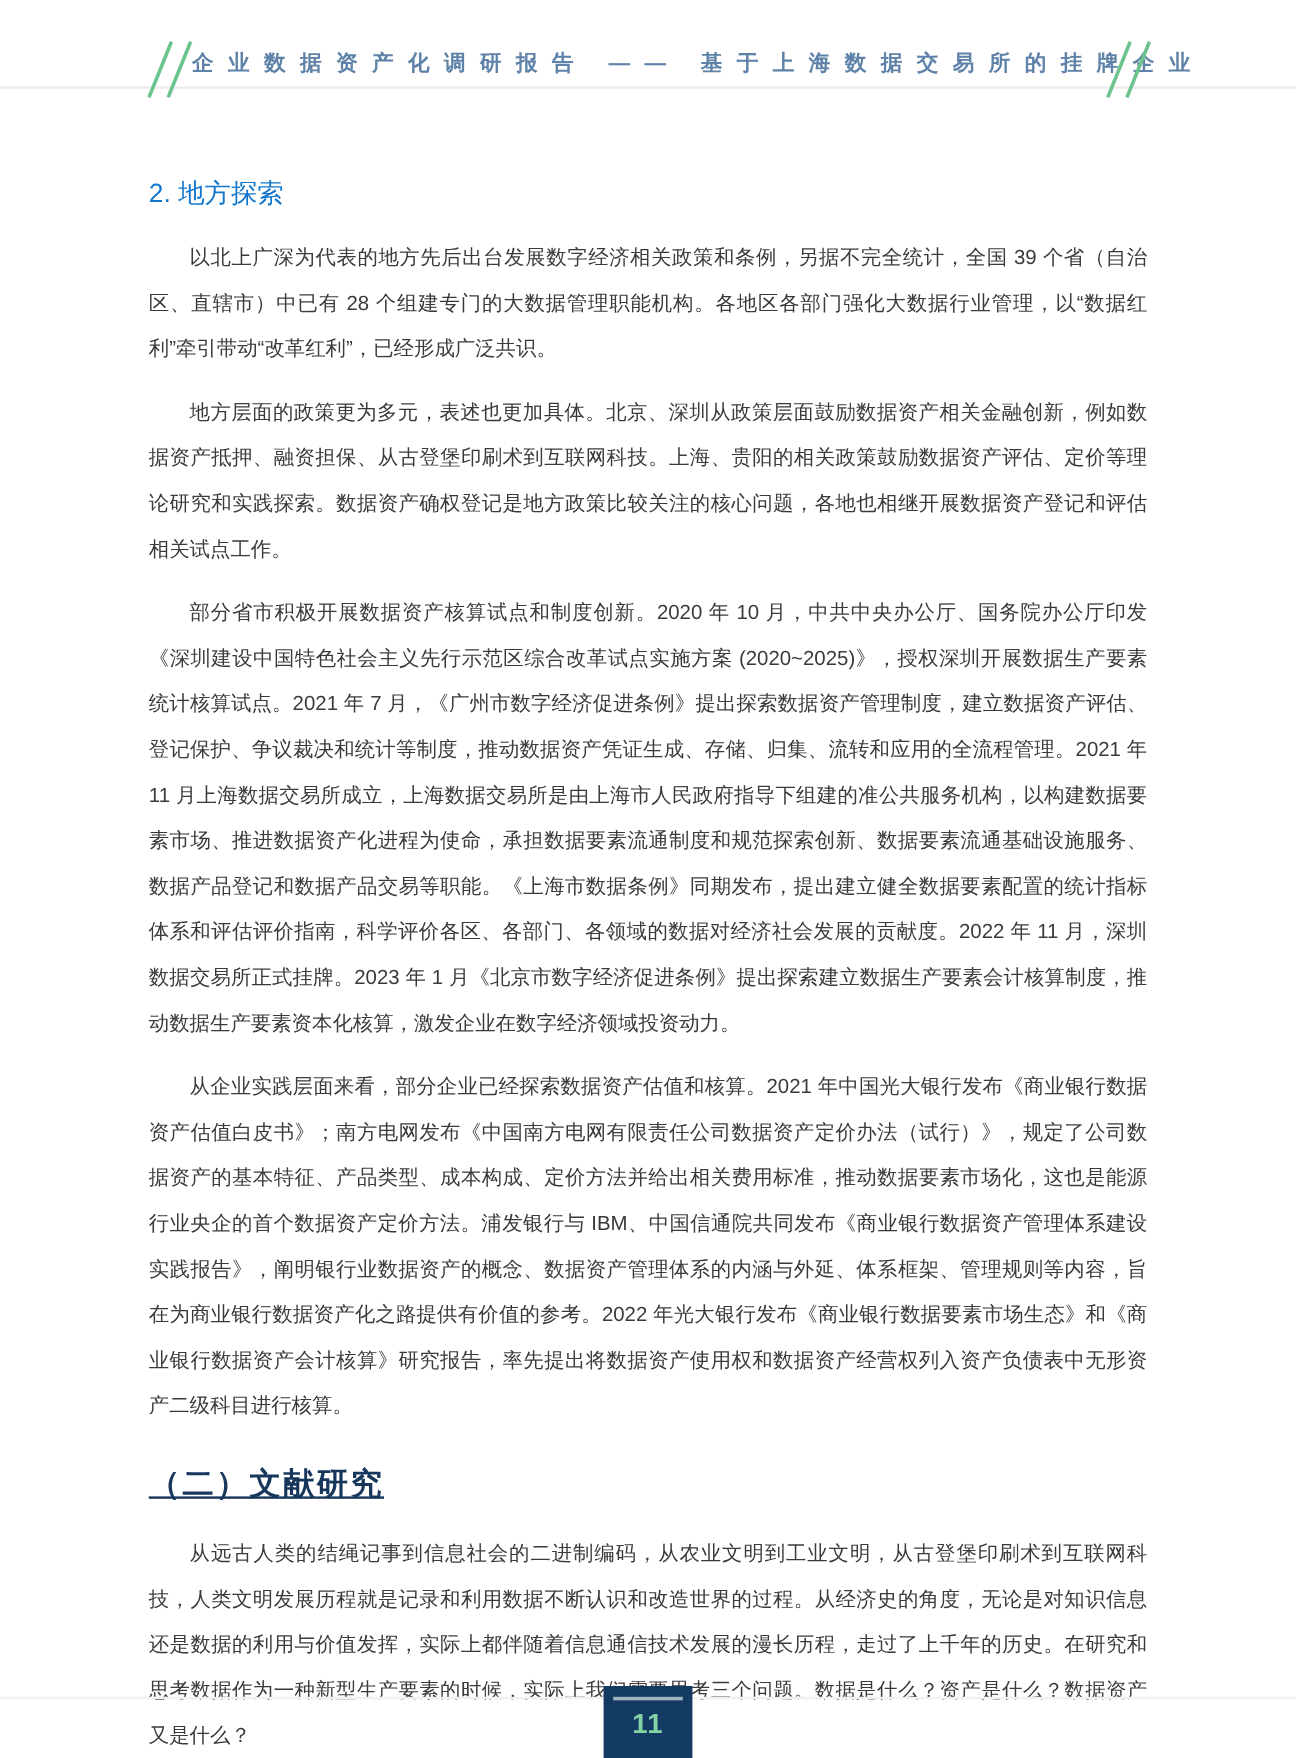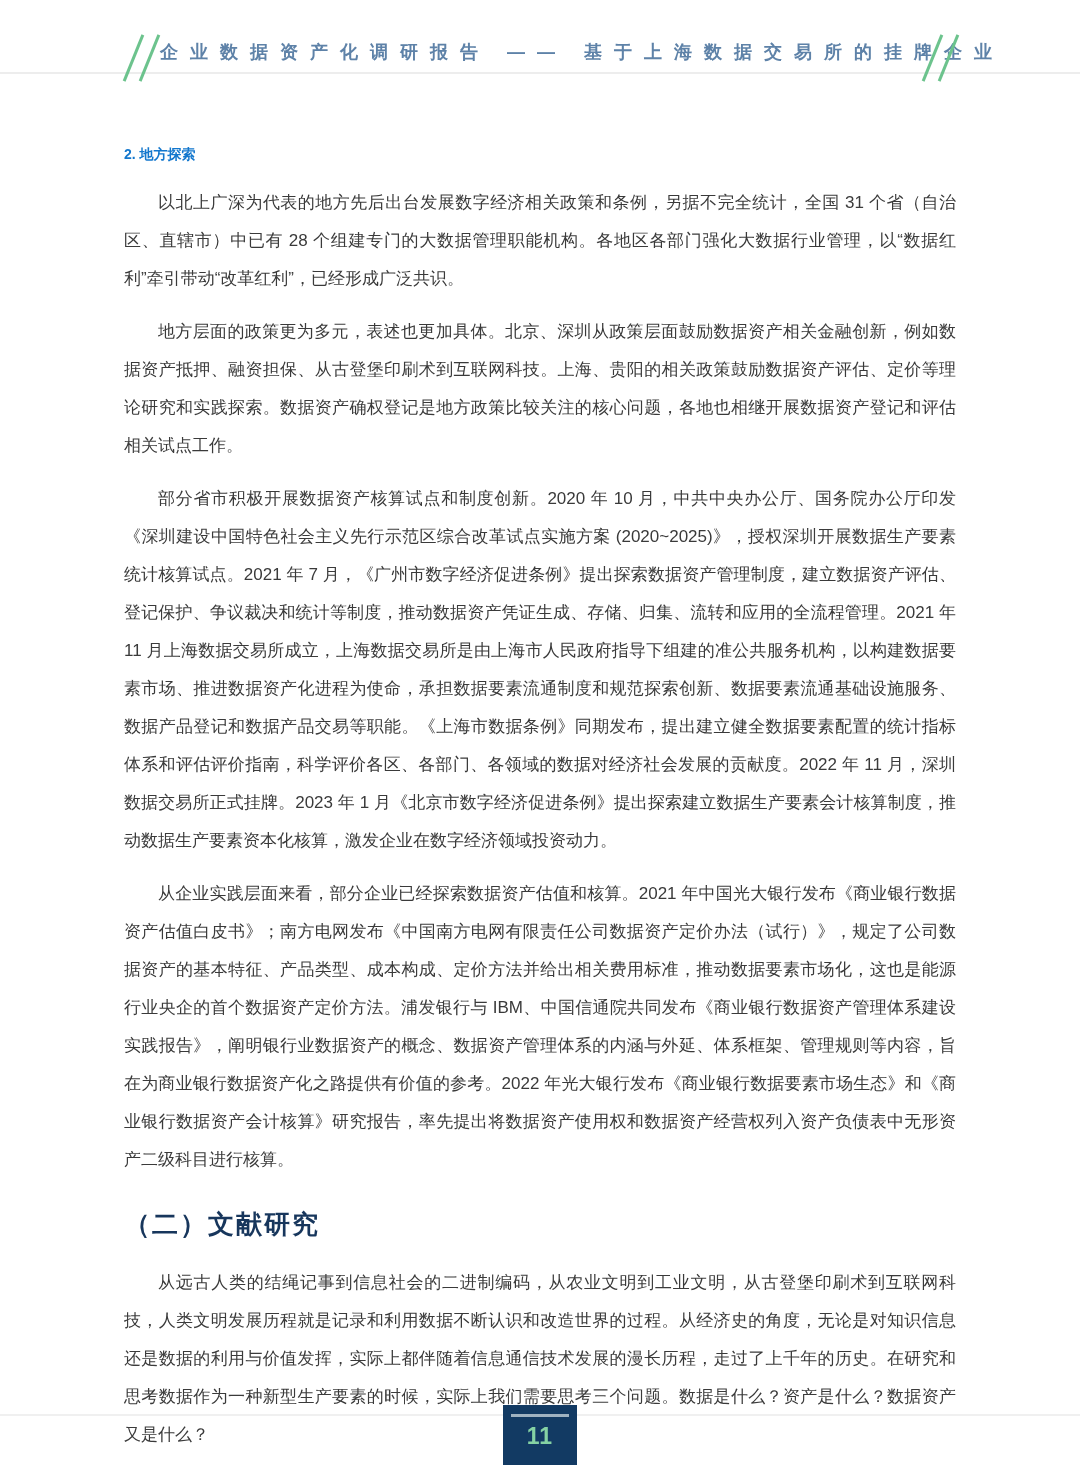--- a/index.html
+++ b/index.html
@@ -59,38 +59,39 @@
   
   .content {
     position: absolute;
     top: 0;
     left: 124px;
     width: 832px;
     padding-top: 146px;
   }
   .h-blue {
     margin: 0 0 20px 0;
-    font-size: 14px;
-    font-weight: bold;
+    font-size: 22px;
+    font-weight: normal;
     color: #1377cd;
   }
   .body-text {
     margin: 0 0 15px 0;
     font-size: 17px;
     line-height: 38px;
     color: #3a3a3a;
     text-align: justify;
     text-indent: 2em;
   }
   .h-navy {
     margin: 28px 0 22px 0;
     font-size: 26px;
     font-weight: bold;
     color: #17365c;
     letter-spacing: 2px;
+    text-decoration: underline;
   }
 
   
   .footer-rule {
     position: absolute;
     top: 1414px;
     left: 0;
     width: 1080px;
     height: 2px;
     background: #f0f0f0;
@@ -130,21 +131,21 @@
   </div>
   <div class="header-title">企业数据资产化调研报告 —— 基于上海数据交易所的挂牌企业</div>
   <div class="slash-group right">
     <div class="slash s1"></div>
     <div class="slash s2"></div>
   </div>
 
   <main class="content">
     <h3 class="h-blue">2. 地方探索</h3>
 
-    <p class="body-text">以北上广深为代表的地方先后出台发展数字经济相关政策和条例，另据不完全统计，全国 31 个省（自治区、直辖市）中已有 28 个组建专门的大数据管理职能机构。各地区各部门强化大数据行业管理，以“数据红利”牵引带动“改革红利”，已经形成广泛共识。</p>
+    <p class="body-text">以北上广深为代表的地方先后出台发展数字经济相关政策和条例，另据不完全统计，全国 39 个省（自治区、直辖市）中已有 28 个组建专门的大数据管理职能机构。各地区各部门强化大数据行业管理，以“数据红利”牵引带动“改革红利”，已经形成广泛共识。</p>
 
     <p class="body-text">地方层面的政策更为多元，表述也更加具体。北京、深圳从政策层面鼓励数据资产相关金融创新，例如数据资产抵押、融资担保、从古登堡印刷术到互联网科技。上海、贵阳的相关政策鼓励数据资产评估、定价等理论研究和实践探索。数据资产确权登记是地方政策比较关注的核心问题，各地也相继开展数据资产登记和评估相关试点工作。</p>
 
     <p class="body-text">部分省市积极开展数据资产核算试点和制度创新。2020 年 10 月，中共中央办公厅、国务院办公厅印发《深圳建设中国特色社会主义先行示范区综合改革试点实施方案 (2020~2025)》，授权深圳开展数据生产要素统计核算试点。2021 年 7 月，《广州市数字经济促进条例》提出探索数据资产管理制度，建立数据资产评估、登记保护、争议裁决和统计等制度，推动数据资产凭证生成、存储、归集、流转和应用的全流程管理。2021 年 11 月上海数据交易所成立，上海数据交易所是由上海市人民政府指导下组建的准公共服务机构，以构建数据要素市场、推进数据资产化进程为使命，承担数据要素流通制度和规范探索创新、数据要素流通基础设施服务、数据产品登记和数据产品交易等职能。《上海市数据条例》同期发布，提出建立健全数据要素配置的统计指标体系和评估评价指南，科学评价各区、各部门、各领域的数据对经济社会发展的贡献度。2022 年 11 月，深圳数据交易所正式挂牌。2023 年 1 月《北京市数字经济促进条例》提出探索建立数据生产要素会计核算制度，推动数据生产要素资本化核算，激发企业在数字经济领域投资动力。</p>
 
     <p class="body-text">从企业实践层面来看，部分企业已经探索数据资产估值和核算。2021 年中国光大银行发布《商业银行数据资产估值白皮书》；南方电网发布《中国南方电网有限责任公司数据资产定价办法（试行）》，规定了公司数据资产的基本特征、产品类型、成本构成、定价方法并给出相关费用标准，推动数据要素市场化，这也是能源行业央企的首个数据资产定价方法。浦发银行与 IBM、中国信通院共同发布《商业银行数据资产管理体系建设实践报告》，阐明银行业数据资产的概念、数据资产管理体系的内涵与外延、体系框架、管理规则等内容，旨在为商业银行数据资产化之路提供有价值的参考。2022 年光大银行发布《商业银行数据要素市场生态》和《商业银行数据资产会计核算》研究报告，率先提出将数据资产使用权和数据资产经营权列入资产负债表中无形资产二级科目进行核算。</p>
 
     <h2 class="h-navy">（二）文献研究</h2>
 
     <p class="body-text">从远古人类的结绳记事到信息社会的二进制编码，从农业文明到工业文明，从古登堡印刷术到互联网科技，人类文明发展历程就是记录和利用数据不断认识和改造世界的过程。从经济史的角度，无论是对知识信息还是数据的利用与价值发挥，实际上都伴随着信息通信技术发展的漫长历程，走过了上千年的历史。在研究和思考数据作为一种新型生产要素的时候，实际上我们需要思考三个问题。数据是什么？资产是什么？数据资产又是什么？</p>

